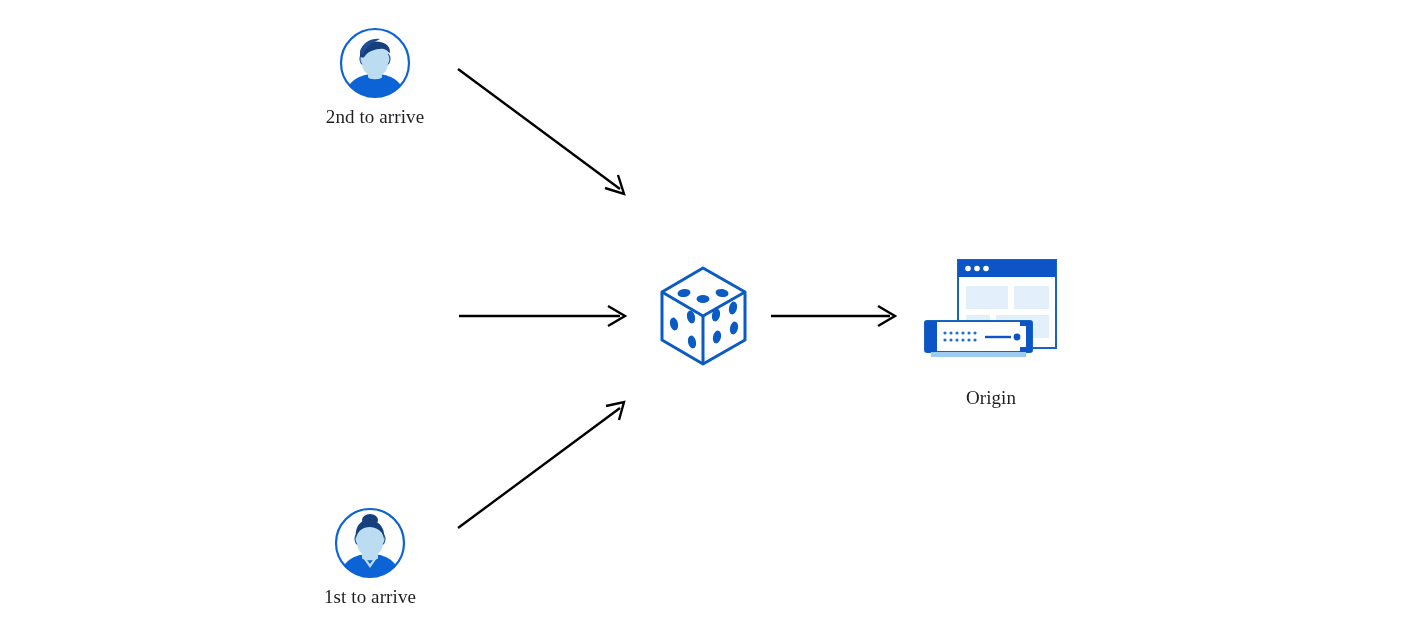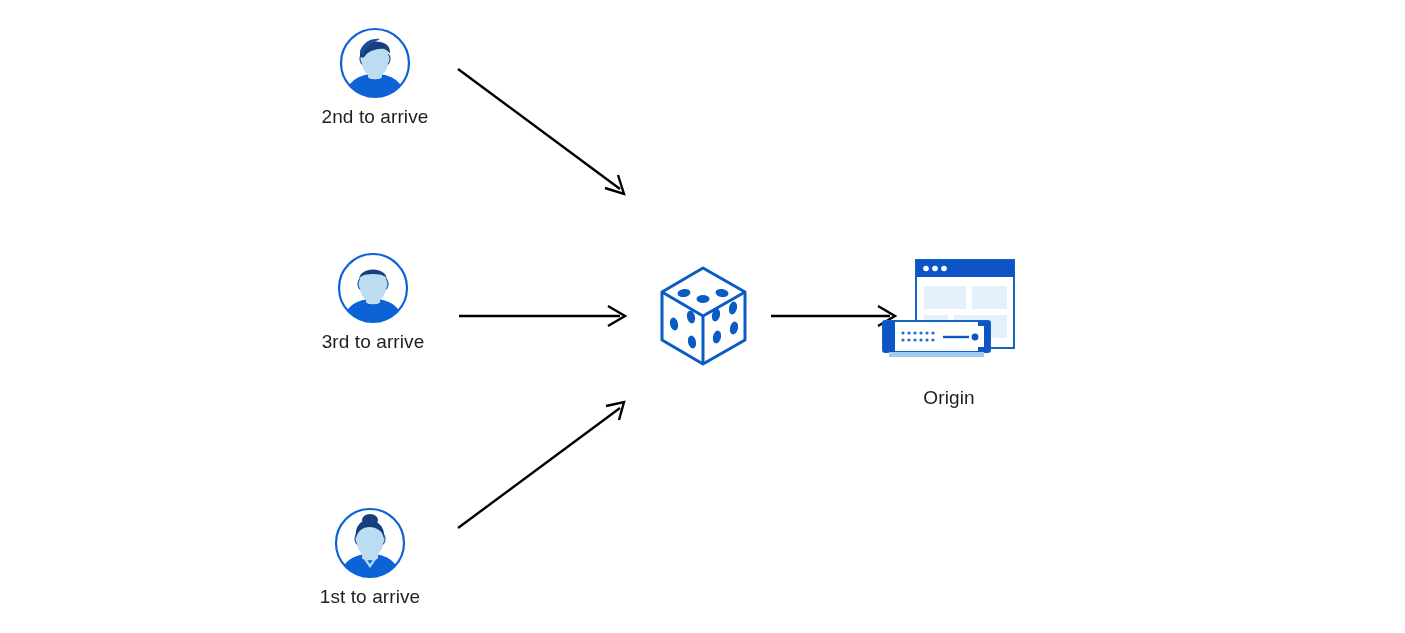--- a/index.html
+++ b/index.html
@@ -16,20 +16,21 @@
   }
   .canvas {
     position: absolute;
     left: 0; top: 0;
     width: 1405px;
     height: 633px;
   }
   .node {
     position: absolute;
     text-align: center;
+    font-family: Liberation Serif, serif;
   }
   .node-label {
     font-size: 19px;
     color: #1f1f1f;
     letter-spacing: 0.1px;
     white-space: nowrap;
     margin-top: 6px;
   }
   .avatar-wrap {
     width: 74px;
@@ -97,41 +98,20 @@
           <ellipse cx="48" cy="33" rx="4" ry="6" fill="#bcdcf2" stroke="#1a4f8f" stroke-width="1.1"></ellipse>
           <path d="M24 28 C24 16 50 16 50 28 L50 36 C50 46 44 50 37 50 C30 50 24 46 24 36 Z" fill="#bcdcf2"></path>
           <path d="M22 27 C22 13 52 11 52 26 C52 29 50 24 46 23 C40 22 30 25 27 30 C25 33 24 31 22 31 Z" fill="#163f7e"></path>
           <path d="M22 27 C24 16 34 12 42 13 C36 16 28 20 25 29 Z" fill="#1d4d96"></path>
         </g>
       </svg>
     </div>
     <div class="node-label">2nd to arrive</div>
   </div>
 
-  <div class="node" style="left:298px; top:251px; width:150px;">
-    <div class="avatar-wrap">
-      <svg class="icon-svg" viewBox="0 0 74 74" width="74" height="74">
-        <defs>
-          <clipPath id="clipB">
-              <circle cx="37" cy="37" r="34"></circle>
-            </clipPath>
-        </defs>
-        <circle cx="37" cy="37" r="34" fill="#ffffff" stroke="#0b63d6" stroke-width="2.2"></circle>
-        <g clip-path="url(#clipB)">
-          <path d="M6 74 C8 56 20 48 37 48 C54 48 66 56 68 74 Z" fill="#0b63d6"></path>
-          <path d="M30 41 h14 v10 c0 3 -14 3 -14 0 Z" fill="#bcdcf2"></path>
-          <ellipse cx="26" cy="33" rx="4" ry="6" fill="#bcdcf2" stroke="#1a4f8f" stroke-width="1.1"></ellipse>
-          <ellipse cx="48" cy="33" rx="4" ry="6" fill="#bcdcf2" stroke="#1a4f8f" stroke-width="1.1"></ellipse>
-          <path d="M24 29 C24 17 50 17 50 29 L50 36 C50 46 44 50 37 50 C30 50 24 46 24 36 Z" fill="#bcdcf2"></path>
-          <path d="M23 29 C23 15 51 15 51 29 C51 26 47 23 37 23 C27 23 23 26 23 29 Z" fill="#163f7e"></path>
-        </g>
-      </svg>
-    </div>
-    <div class="node-label">3rd to arrive</div>
-  </div>
 
   <div class="node" style="left:295px; top:506px; width:150px;">
     <div class="avatar-wrap">
       <svg class="icon-svg" viewBox="0 0 74 74" width="74" height="74">
         <defs>
           <clipPath id="clipC">
               <circle cx="37" cy="37" r="34"></circle>
             </clipPath>
         </defs>
         <circle cx="37" cy="37" r="34" fill="#ffffff" stroke="#0b63d6" stroke-width="2.2"></circle>
@@ -170,21 +150,21 @@
 
           <ellipse cx="61" cy="53" rx="4" ry="6.5" transform="rotate(12 61 53)"></ellipse>
           <ellipse cx="78" cy="46" rx="4" ry="6.5" transform="rotate(12 78 46)"></ellipse>
           <ellipse cx="62" cy="75" rx="4" ry="6.5" transform="rotate(12 62 75)"></ellipse>
           <ellipse cx="79" cy="66" rx="4" ry="6.5" transform="rotate(12 79 66)"></ellipse>
         </g>
       </svg>
     </div>
   </div>
 
-  <div class="node" style="left:879px; top:255px; width:140px;">
+  <div class="node" style="left:921px; top:255px; width:140px;">
     <div class="origin-wrap">
       <svg class="icon-svg" viewBox="0 0 140 110" width="140" height="110">
 
         <g>
           <rect x="37" y="5" width="98" height="88" fill="#ffffff" stroke="#1564c0" stroke-width="2"></rect>
           <rect x="37" y="5" width="98" height="17" fill="#0d55c6"></rect>
           <circle cx="47" cy="13.5" r="2.8" fill="#ffffff"></circle>
           <circle cx="56" cy="13.5" r="2.8" fill="#ffffff"></circle>
           <circle cx="65" cy="13.5" r="2.8" fill="#ffffff"></circle>
           <rect x="45" y="31" width="42" height="23" fill="#e3f0fb"></rect>

